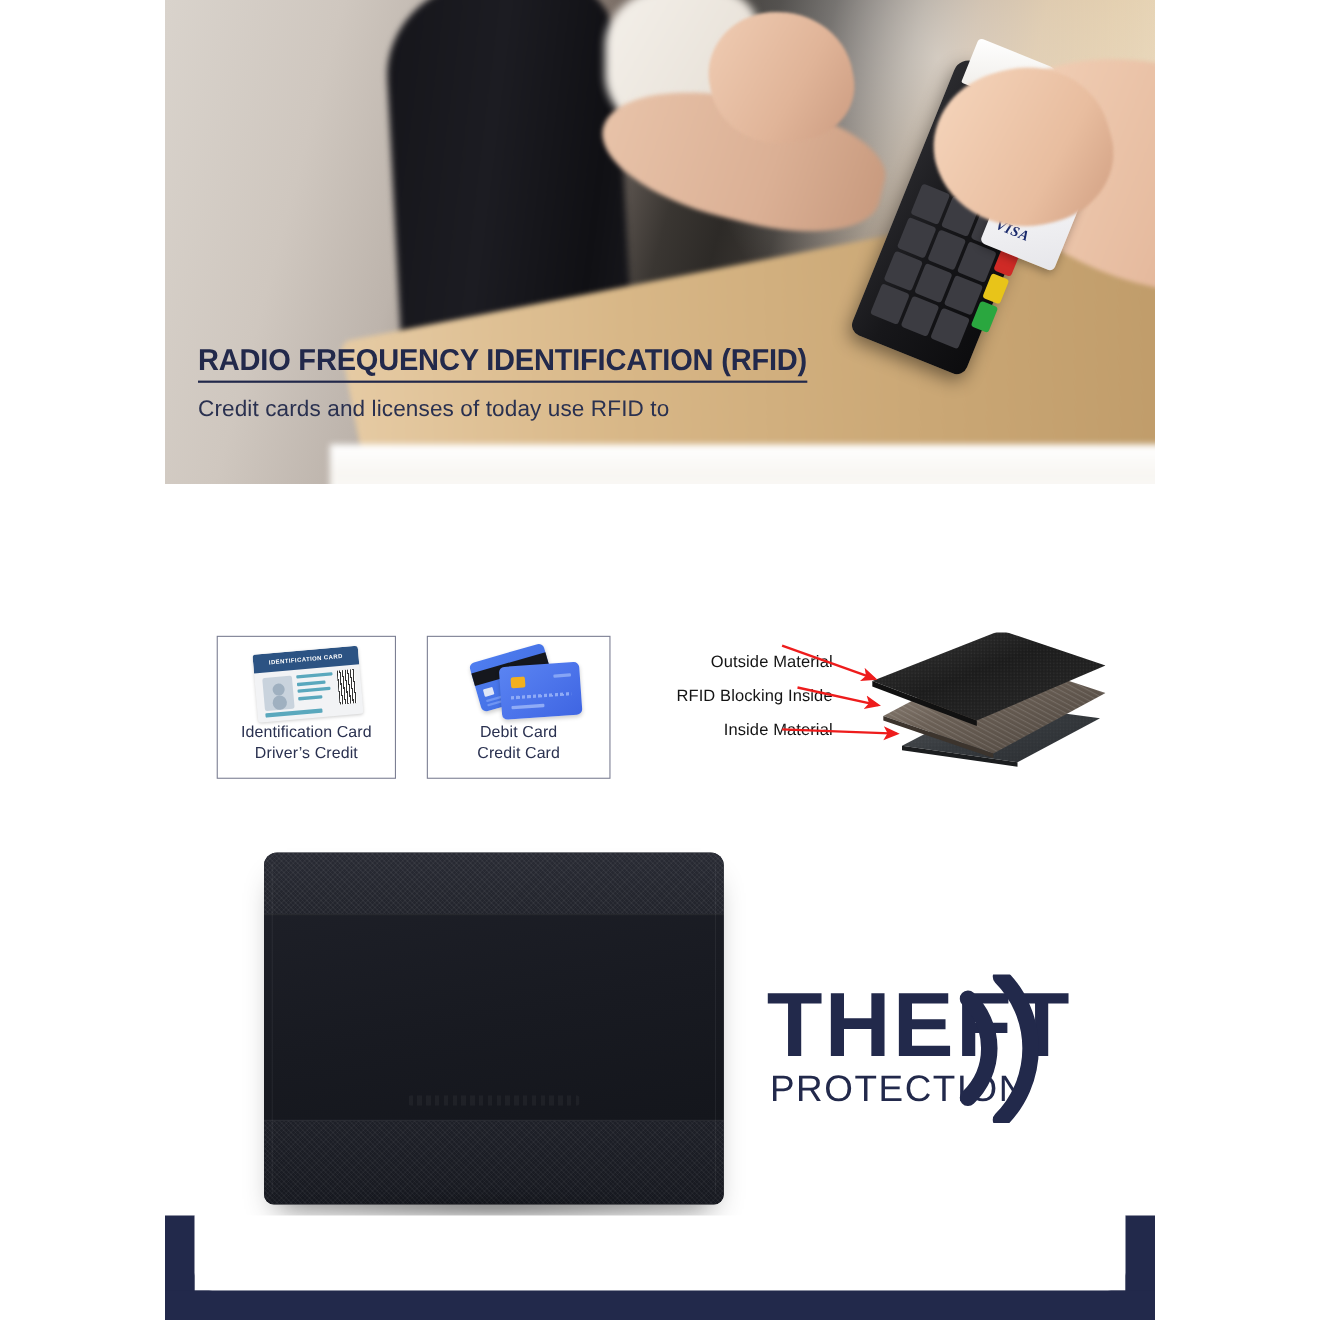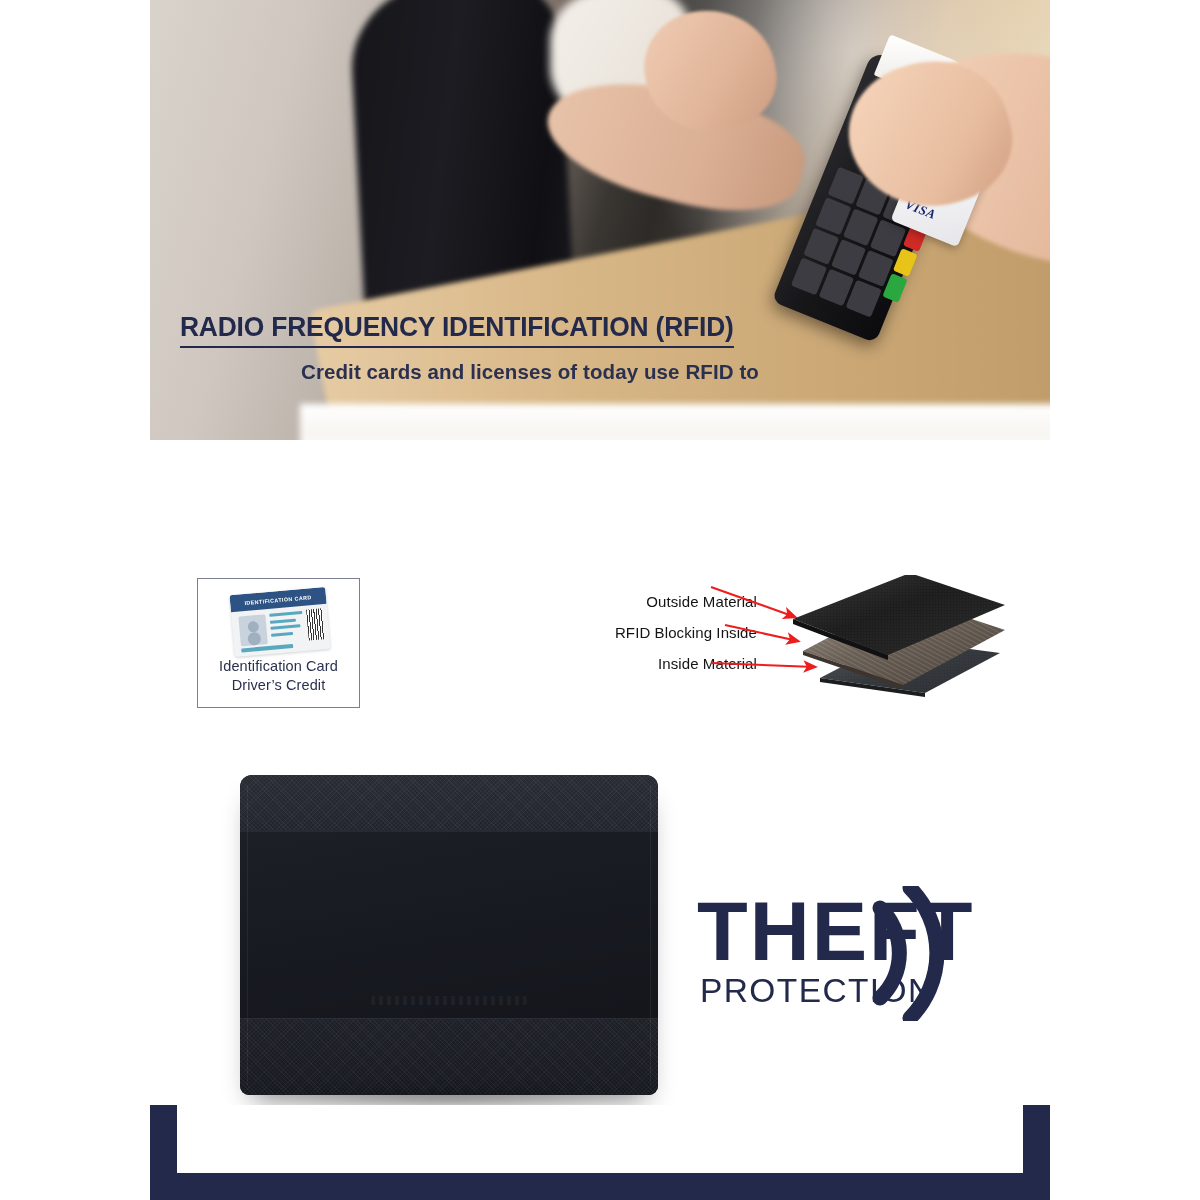--- a/index.html
+++ b/index.html
@@ -229,23 +229,22 @@
     padding-bottom: 3px;
     line-height: 1.12;
     transform: scaleX(0.96);
     transform-origin: left center;
   }
   .subhead {
     margin: 10px 0 0 0;
     font-size: 20.5px;
     line-height: 1.38;
     color: #2a3150;
-    font-weight: 700;
+    font-weight: 400;
     letter-spacing: .1px;
-    text-align: center;
   }
   .subhead span { display: block; }
 
   
   .banner {
     position: absolute;
     left: 150px;
     top: 437px;
     width: 900px;
     height: 62px;
@@ -590,20 +589,41 @@
         <div class="idcard-barcode"></div>
         <div class="idcard-foot"></div>
       </div>
     </div>
     <div class="feature-label">
       <span>Identification Card</span>
       <span>Driver’s Credit</span>
     </div>
   </div>
 
+  <div class="feature-box" id="box-card">
+    <div class="feature-art">
+      <div class="cards-art">
+        <div class="bankcard bankcard-back">
+          <div class="stripe"></div>
+          <div class="sig"></div>
+          <div class="mini"></div>
+        </div>
+        <div class="bankcard bankcard-front">
+          <div class="chip"></div>
+          <div class="logo"></div>
+          <div class="num"></div>
+          <div class="name"></div>
+        </div>
+      </div>
+    </div>
+    <div class="feature-label">
+      <span>Debit Card</span>
+      <span>Credit Card</span>
+    </div>
+  </div>
 
   <div class="layers">
     <div class="layer-label" id="lbl-outside">Outside Material</div>
     <div class="layer-label" id="lbl-lining">RFID Blocking Inside</div>
     <div class="layer-label" id="lbl-inside">Inside Material</div>
 
     <svg width="420" height="125" viewBox="0 0 420 125" style="position:absolute;left:0;top:0;">
       <defs>
         <linearGradient id="gOuter" x1="0" y1="0" x2="1" y2="1">
           <stop offset="0%" stop-color="#3a3a3a"></stop>

